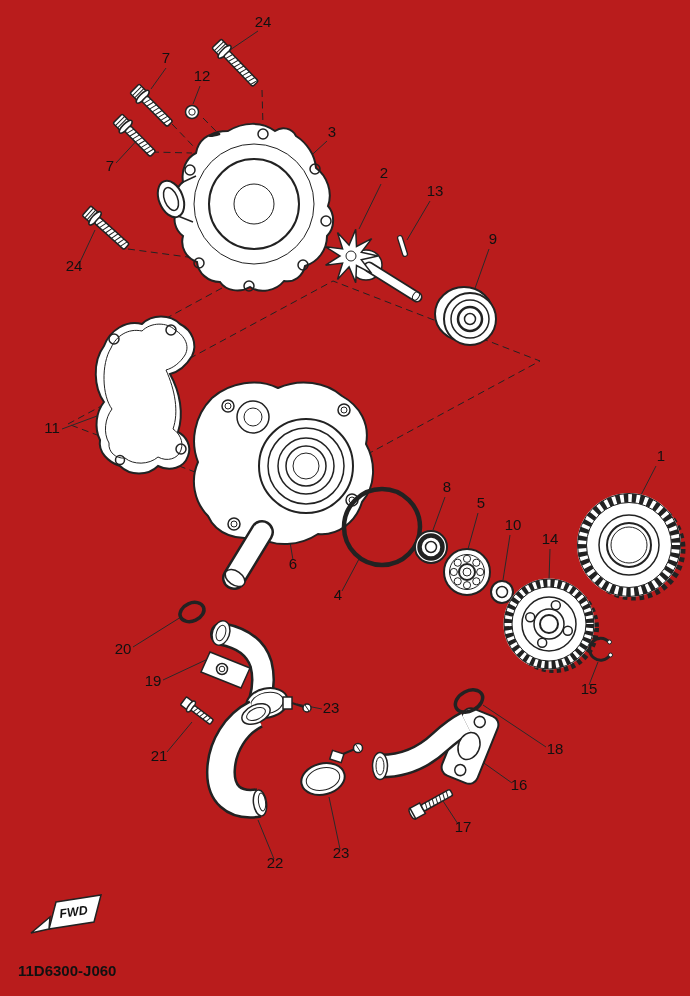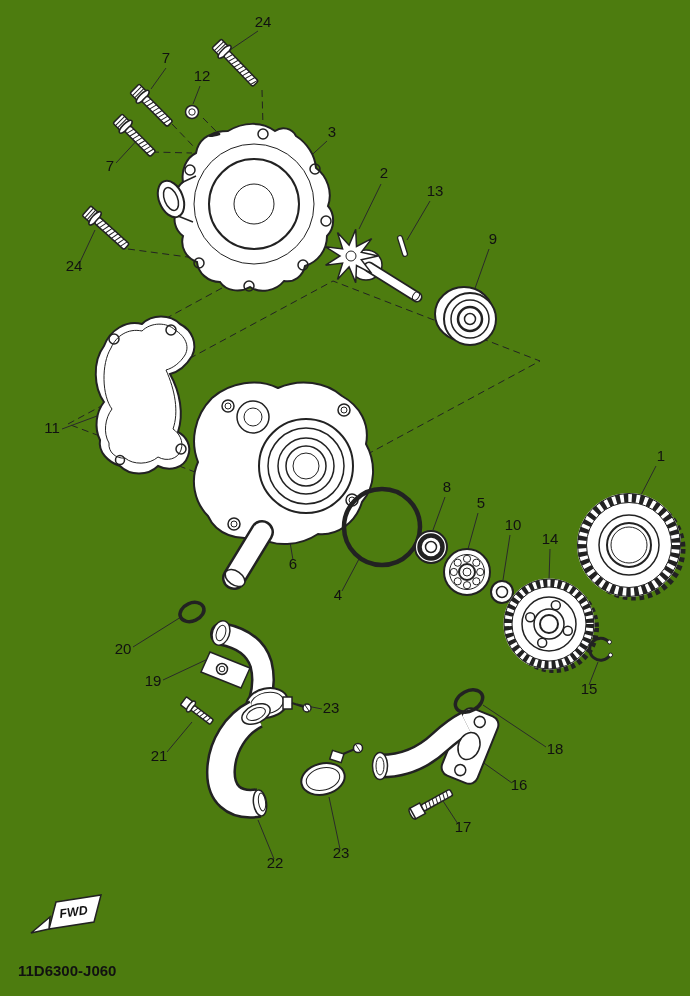--- a/index.html
+++ b/index.html
@@ -1,17 +1,17 @@
 <!DOCTYPE html>
 <html><head>
 <meta charset="utf-8">
 <style>
   html,body{margin:0;padding:0}
   body{width:690px;height:996px;background:#fff;font-family:"Liberation Sans",sans-serif}
-  .page{position:relative;width:690px;height:996px;background:#4d7c0f;overflow:hidden}
+  .page{position:relative;width:690px;height:996px;background:#b91c1c;overflow:hidden}
   svg{display:block}
   .s1{fill:none;stroke:#222;stroke-width:1}
   .s15{fill:none;stroke:#222;stroke-width:1.5}
   .s2{fill:none;stroke:#222;stroke-width:2}
   .s25{fill:none;stroke:#222;stroke-width:2.5}
   .s35{fill:none;stroke:#222;stroke-width:3.5}
   .s45{fill:none;stroke:#222;stroke-width:4.5}
   .fw1{fill:#fff;stroke:#222;stroke-width:1}
   .fw15{fill:#fff;stroke:#222;stroke-width:1.5}
   .fw2{fill:#fff;stroke:#222;stroke-width:2}

